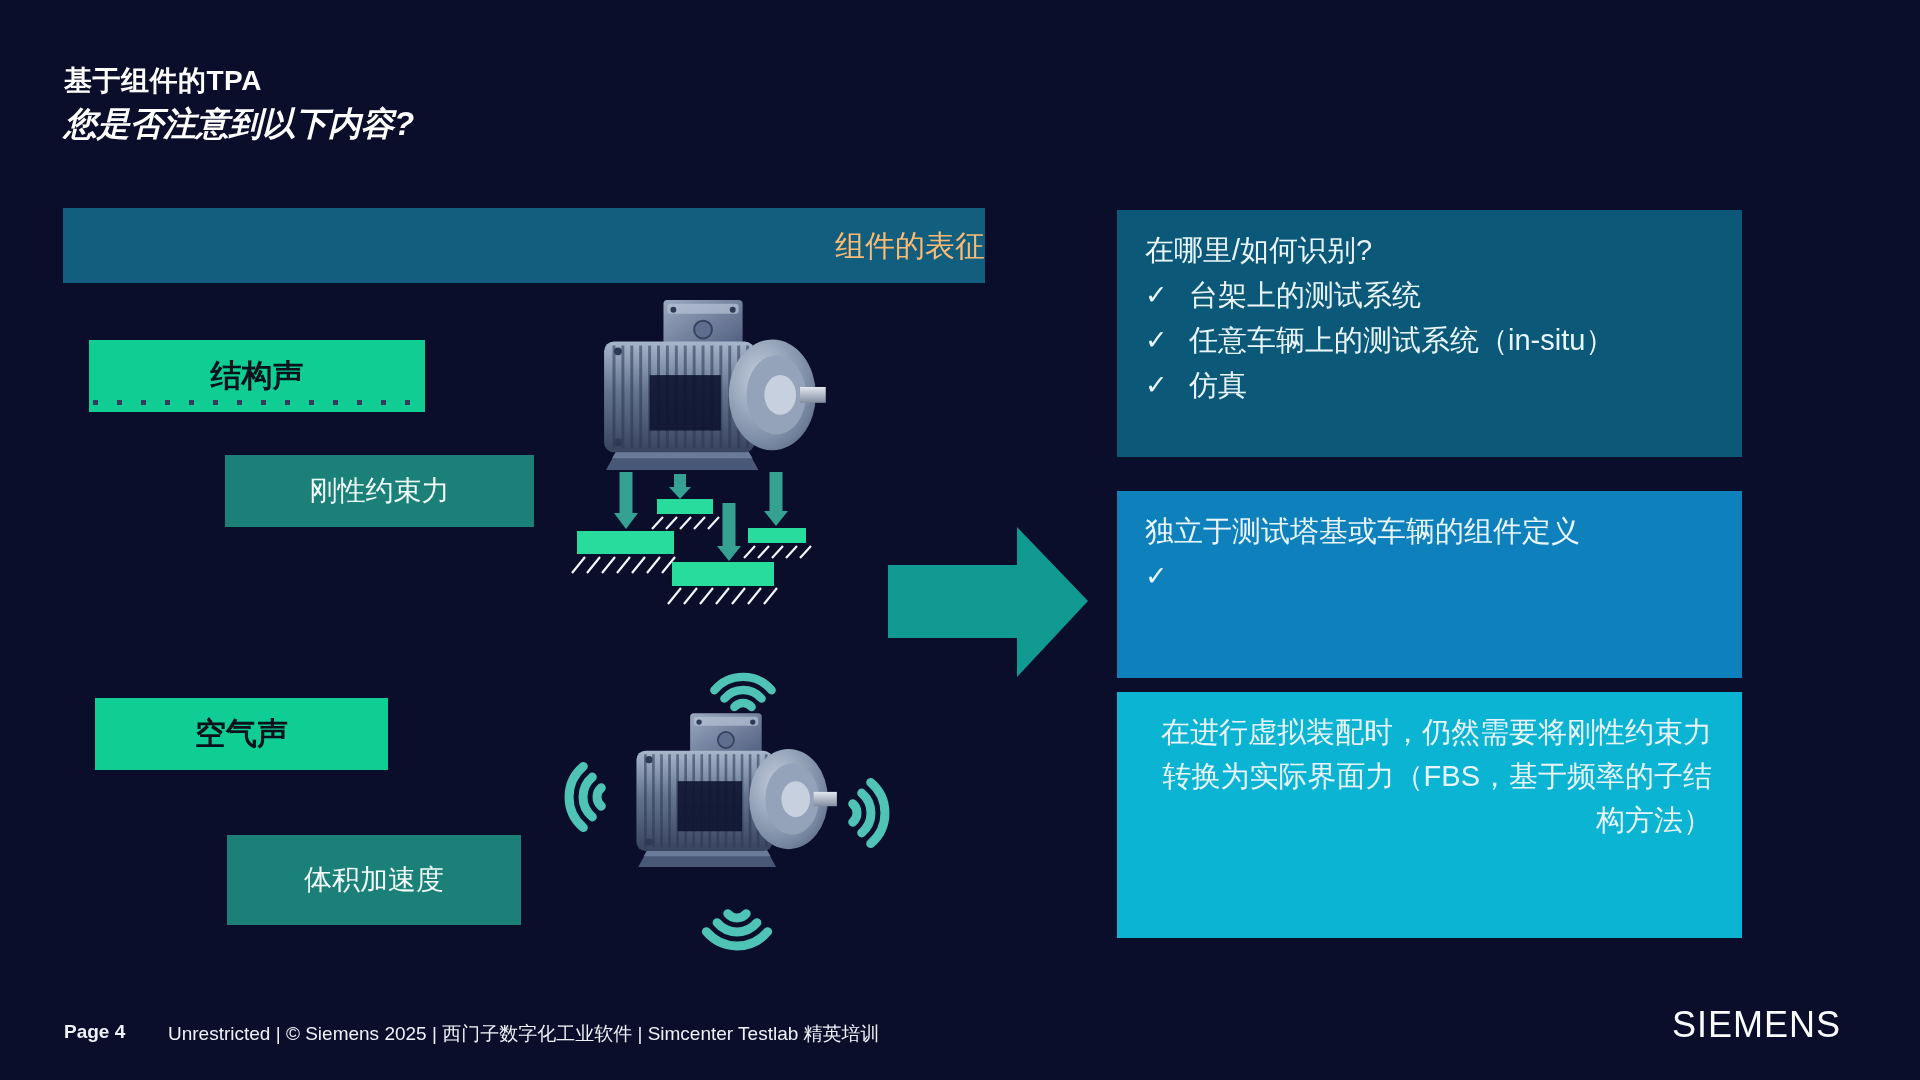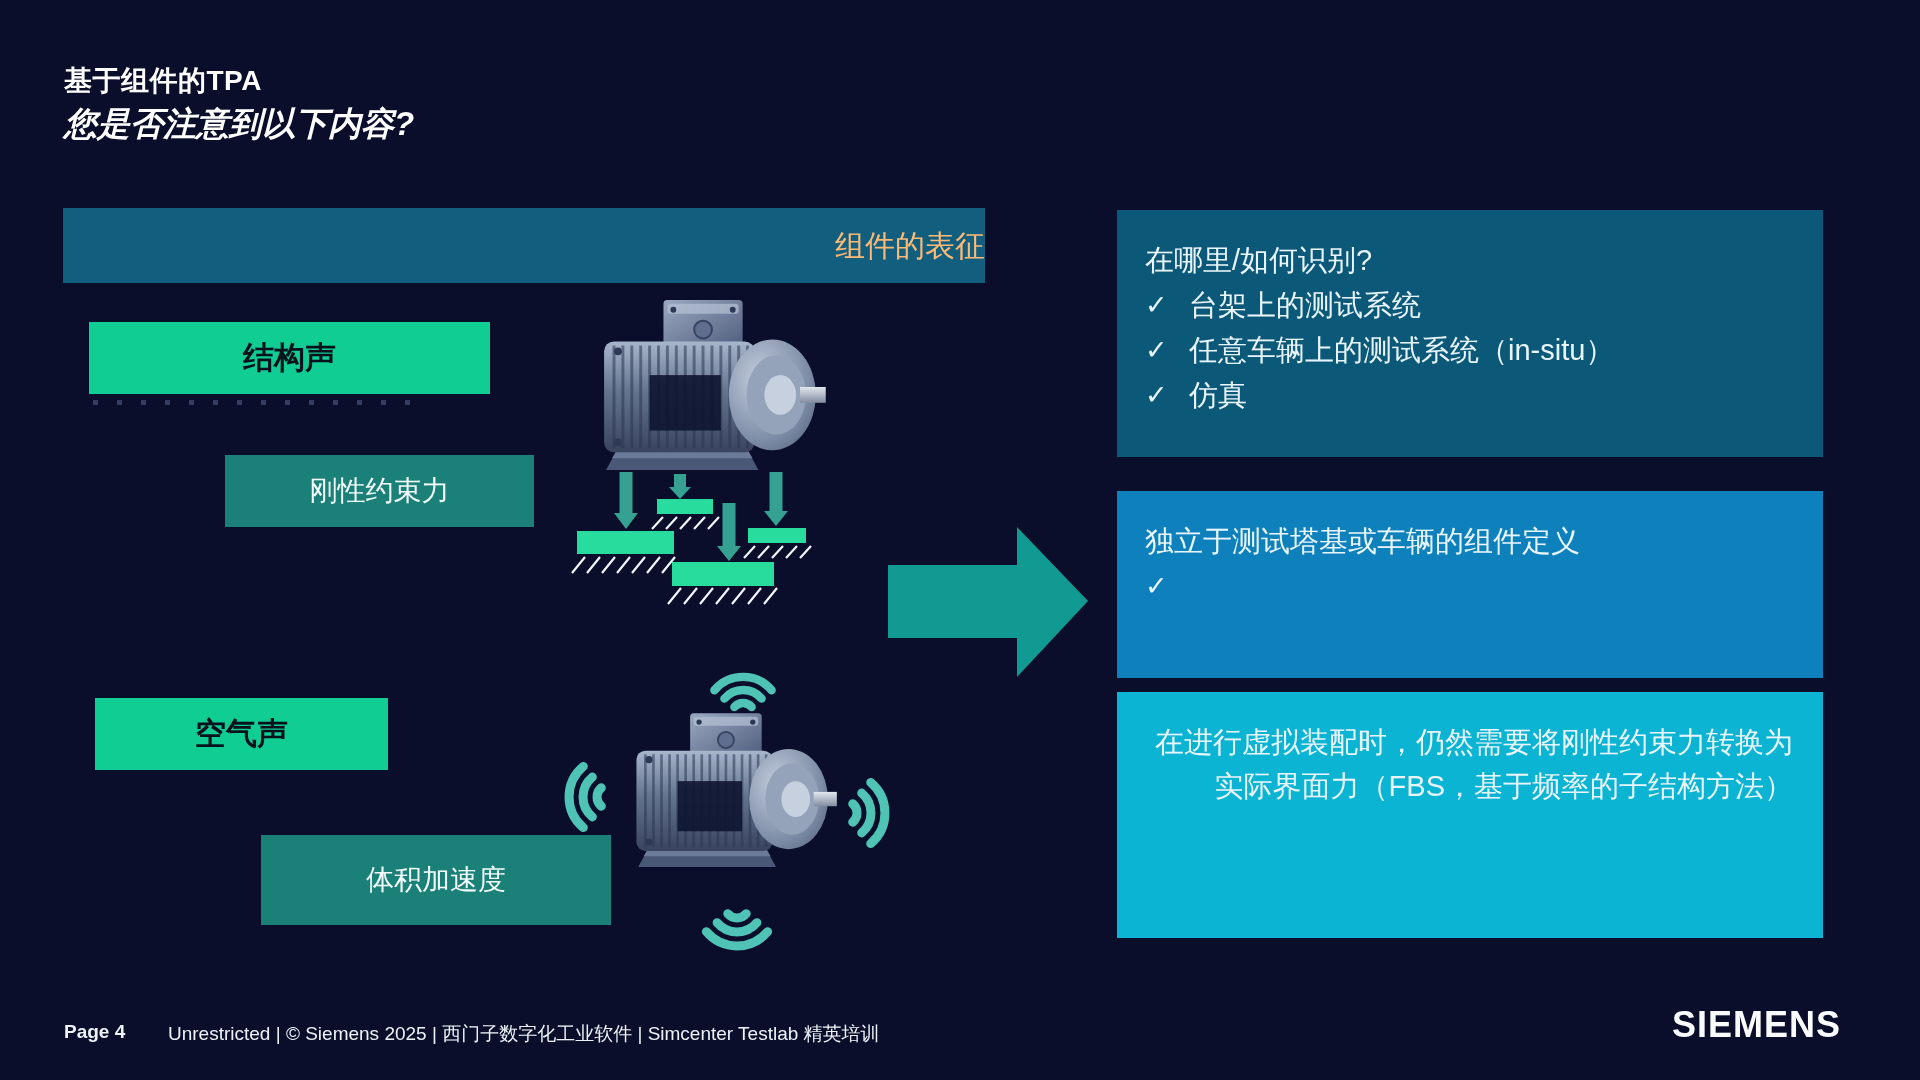--- a/index.html
+++ b/index.html
@@ -17,41 +17,41 @@
     text-align:right;line-height:75px;font-size:30px;color:#fdba74;
   }
   .green-box{
     background:#10cd93;color:#07121d;font-weight:bold;font-size:31px;
     display:flex;align-items:center;justify-content:center;
   }
   .teal-box{
     background:#1b8078;color:#f2fbfa;font-size:28px;
     display:flex;align-items:center;justify-content:center;
   }
-  .box-structure{left:89px;top:322px;width:401px;height:72px;}
+  .box-structure{left:89px;top:340px;width:336px;height:72px;}
   .box-rigid{left:225px;top:455px;width:309px;height:72px;}
   .box-air{left:95px;top:698px;width:293px;height:72px;}
-  .box-accel{left:227px;top:835px;width:350px;height:90px;margin-left:34px;}
+  .box-accel{left:227px;top:835px;width:294px;height:90px;}
   .dotted{
     left:93px;top:400px;width:336px;height:5px;
     background:repeating-linear-gradient(90deg,#333c60 0 5px,transparent 5px 24px);
   }
   .panel{
-    left:1117px;width:706px;box-sizing:border-box;
-    padding:28px 30px 0 28px;color:#e8f5fb;font-size:29px;line-height:45px;
+    left:1117px;width:625px;box-sizing:border-box;
+    padding:18px 30px 0 28px;color:#e8f5fb;font-size:29px;line-height:45px;
   }
   .panel-1{top:210px;height:247px;background:#0c5878;}
   .panel-2{top:475px;height:187px;background:#0e80bc;margin-top:16px;}
   .panel-3{top:692px;height:246px;background:#0cb4d3;line-height:44px;text-align:right;}
   .check-line{display:flex;align-items:flex-start;}
   .check-line .check{width:44px;flex:0 0 44px;font-size:27px;}
   .footer{left:64px;top:1021px;font-size:19px;color:#eef2f7;display:flex;}
   .footer .page{font-weight:bold;width:104px;flex:0 0 104px;}
   .siemens{
-    left:1672px;top:1004px;font-size:36px;font-weight:bold;
+    left:1672px;top:1004px;font-size:36px;font-weight:normal;
     letter-spacing:1px;color:#fbfcfe;
   }
   .rot-neg90{transform:rotate(-90deg);}
   .rot-90{transform:rotate(90deg);}
   .rot-180{transform:rotate(180deg);}
   svg{display:block;}
 </style>
 </head>
 <body>
 

